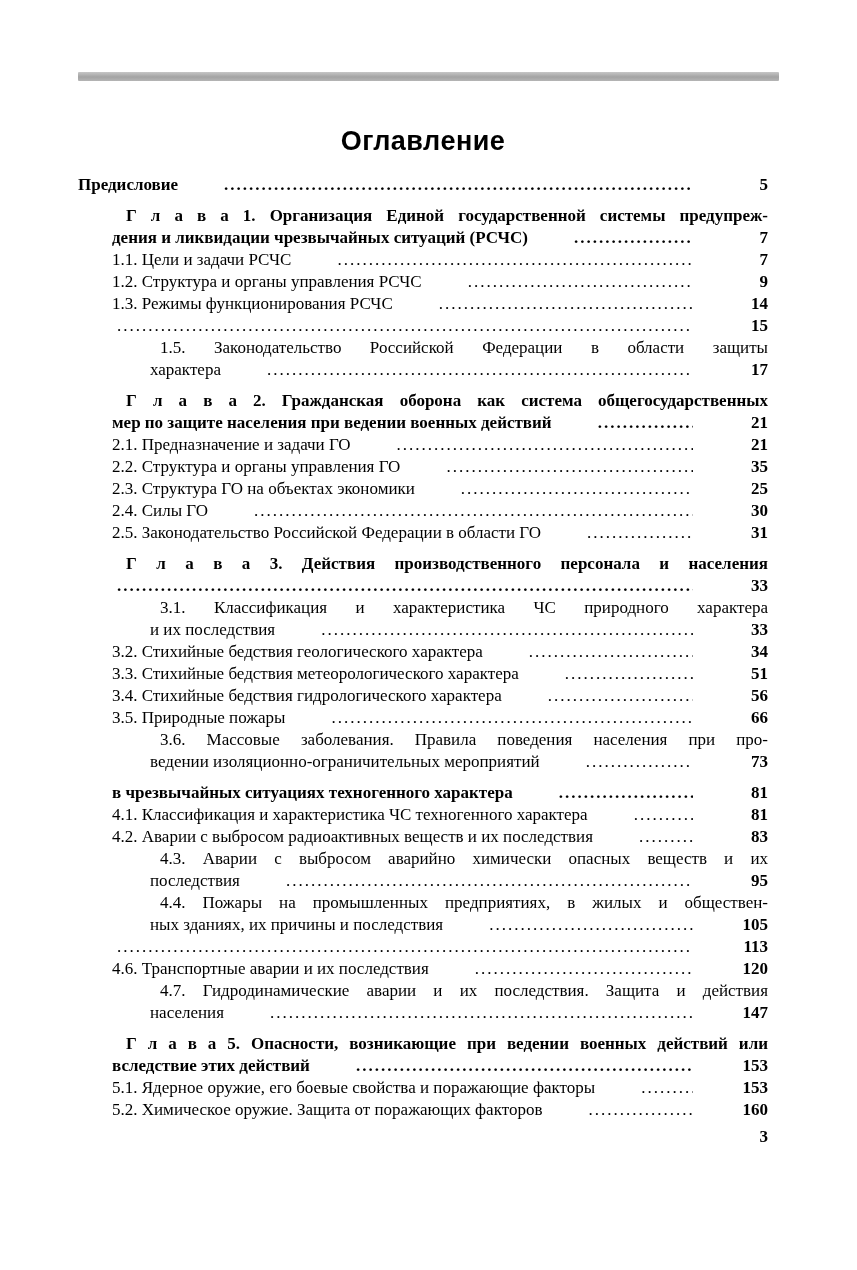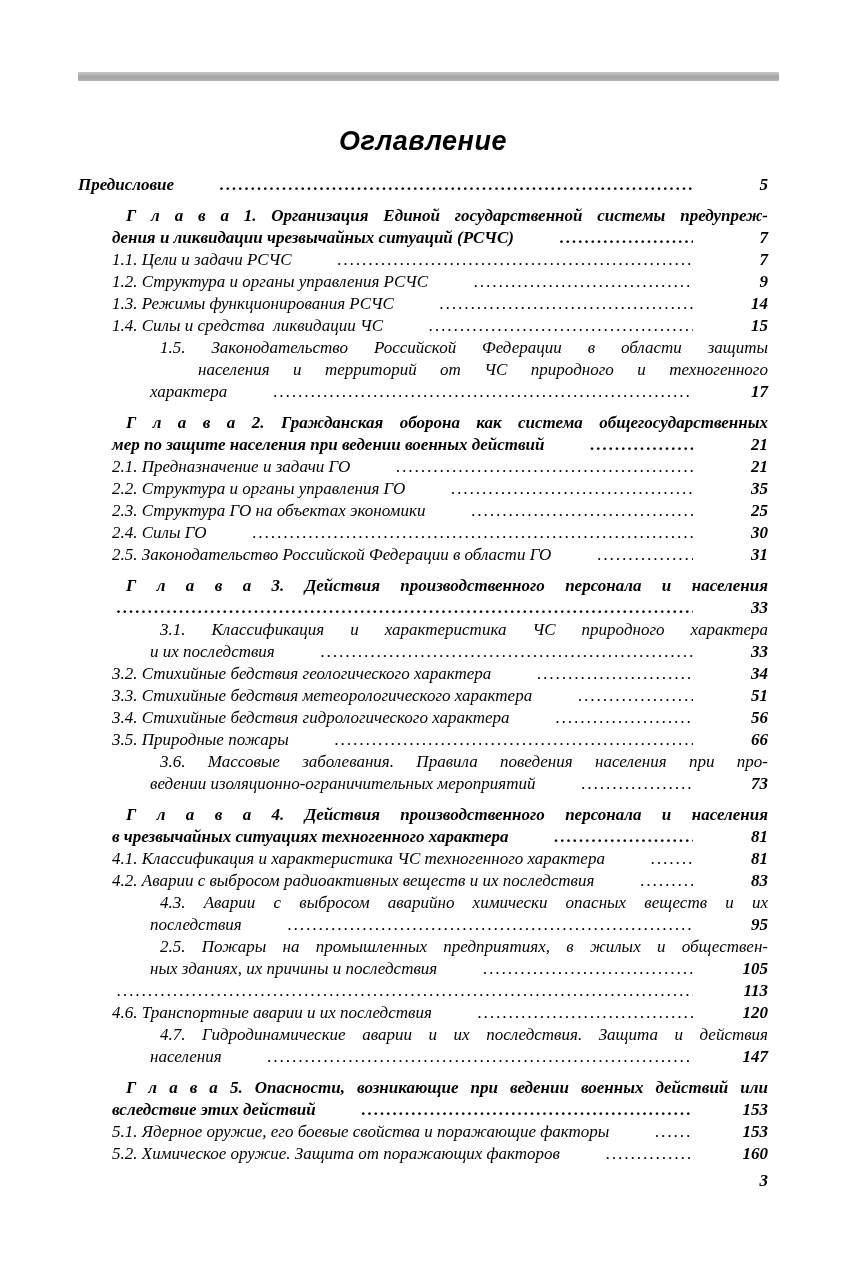--- a/index.html
+++ b/index.html
@@ -23,21 +23,20 @@
     width: 701px;
     height: 9px;
     background: linear-gradient(180deg, #c6c6c6 0%, #a3a3a3 55%, #b5b5b5 100%);
     border-radius: 1px;
   }
   .content {
     position: absolute;
     left: 78px;
     top: 124px;
     width: 690px;
-    font-style: italic;
   }
   .toc-title {
     font-family: "Liberation Sans", sans-serif;
     font-weight: 700;
     font-size: 27px;
     line-height: 34px;
     text-align: center;
     letter-spacing: 0.5px;
     margin-bottom: 16px;
   }
@@ -128,28 +127,26 @@
         </div>
         <div class="entry section">
           <div class="line first last">
             <span class="txt">1.3. Режимы функционирования РСЧС</span>
             <span class="leader">............................................................................................................................................................................................................................................................................................................</span>
             <span class="pagenum">14</span>
           </div>
         </div>
         <div class="entry section">
           <div class="line first last">
-            <span class="txt">1.4. Силы и средства  ликвидации ЧС</span>
             <span class="leader">............................................................................................................................................................................................................................................................................................................</span>
             <span class="pagenum">15</span>
           </div>
         </div>
         <div class="entry section">
           <div class="line first">1.5. Законодательство Российской Федерации в области защиты</div>
-          <div class="line cont">населения и территорий от ЧС природного и техногенного</div>
           <div class="line cont last">
             <span class="txt">характера</span>
             <span class="leader">............................................................................................................................................................................................................................................................................................................</span>
             <span class="pagenum">17</span>
           </div>
         </div>
         <div class="entry chapter gap">
           <div class="line first">Г л а в а 2. Гражданская оборона как система общегосударственных</div>
           <div class="line cont last">
             <span class="txt">мер по защите населения при ведении военных действий</span>
@@ -237,21 +234,20 @@
         </div>
         <div class="entry section">
           <div class="line first">3.6. Массовые заболевания. Правила поведения населения при про-</div>
           <div class="line cont last">
             <span class="txt">ведении изоляционно-ограничительных мероприятий</span>
             <span class="leader">............................................................................................................................................................................................................................................................................................................</span>
             <span class="pagenum">73</span>
           </div>
         </div>
         <div class="entry chapter gap">
-          <div class="line first">Г л а в а 4. Действия производственного персонала и населения</div>
           <div class="line cont last">
             <span class="txt">в чрезвычайных ситуациях техногенного характера</span>
             <span class="leader">............................................................................................................................................................................................................................................................................................................</span>
             <span class="pagenum">81</span>
           </div>
         </div>
         <div class="entry section">
           <div class="line first last">
             <span class="txt">4.1. Классификация и характеристика ЧС техногенного характера</span>
             <span class="leader">............................................................................................................................................................................................................................................................................................................</span>
@@ -267,21 +263,21 @@
         </div>
         <div class="entry section">
           <div class="line first">4.3. Аварии с выбросом аварийно химически опасных веществ и их</div>
           <div class="line cont last">
             <span class="txt">последствия</span>
             <span class="leader">............................................................................................................................................................................................................................................................................................................</span>
             <span class="pagenum">95</span>
           </div>
         </div>
         <div class="entry section">
-          <div class="line first">2.5. Пожары на промышленных предприятиях, в жилых и обществен-</div>
+          <div class="line first">4.4. Пожары на промышленных предприятиях, в жилых и обществен-</div>
           <div class="line cont last">
             <span class="txt">ных зданиях, их причины и последствия</span>
             <span class="leader">............................................................................................................................................................................................................................................................................................................</span>
             <span class="pagenum">105</span>
           </div>
         </div>
         <div class="entry section">
           <div class="line first last">
             <span class="leader">............................................................................................................................................................................................................................................................................................................</span>
             <span class="pagenum">113</span>

